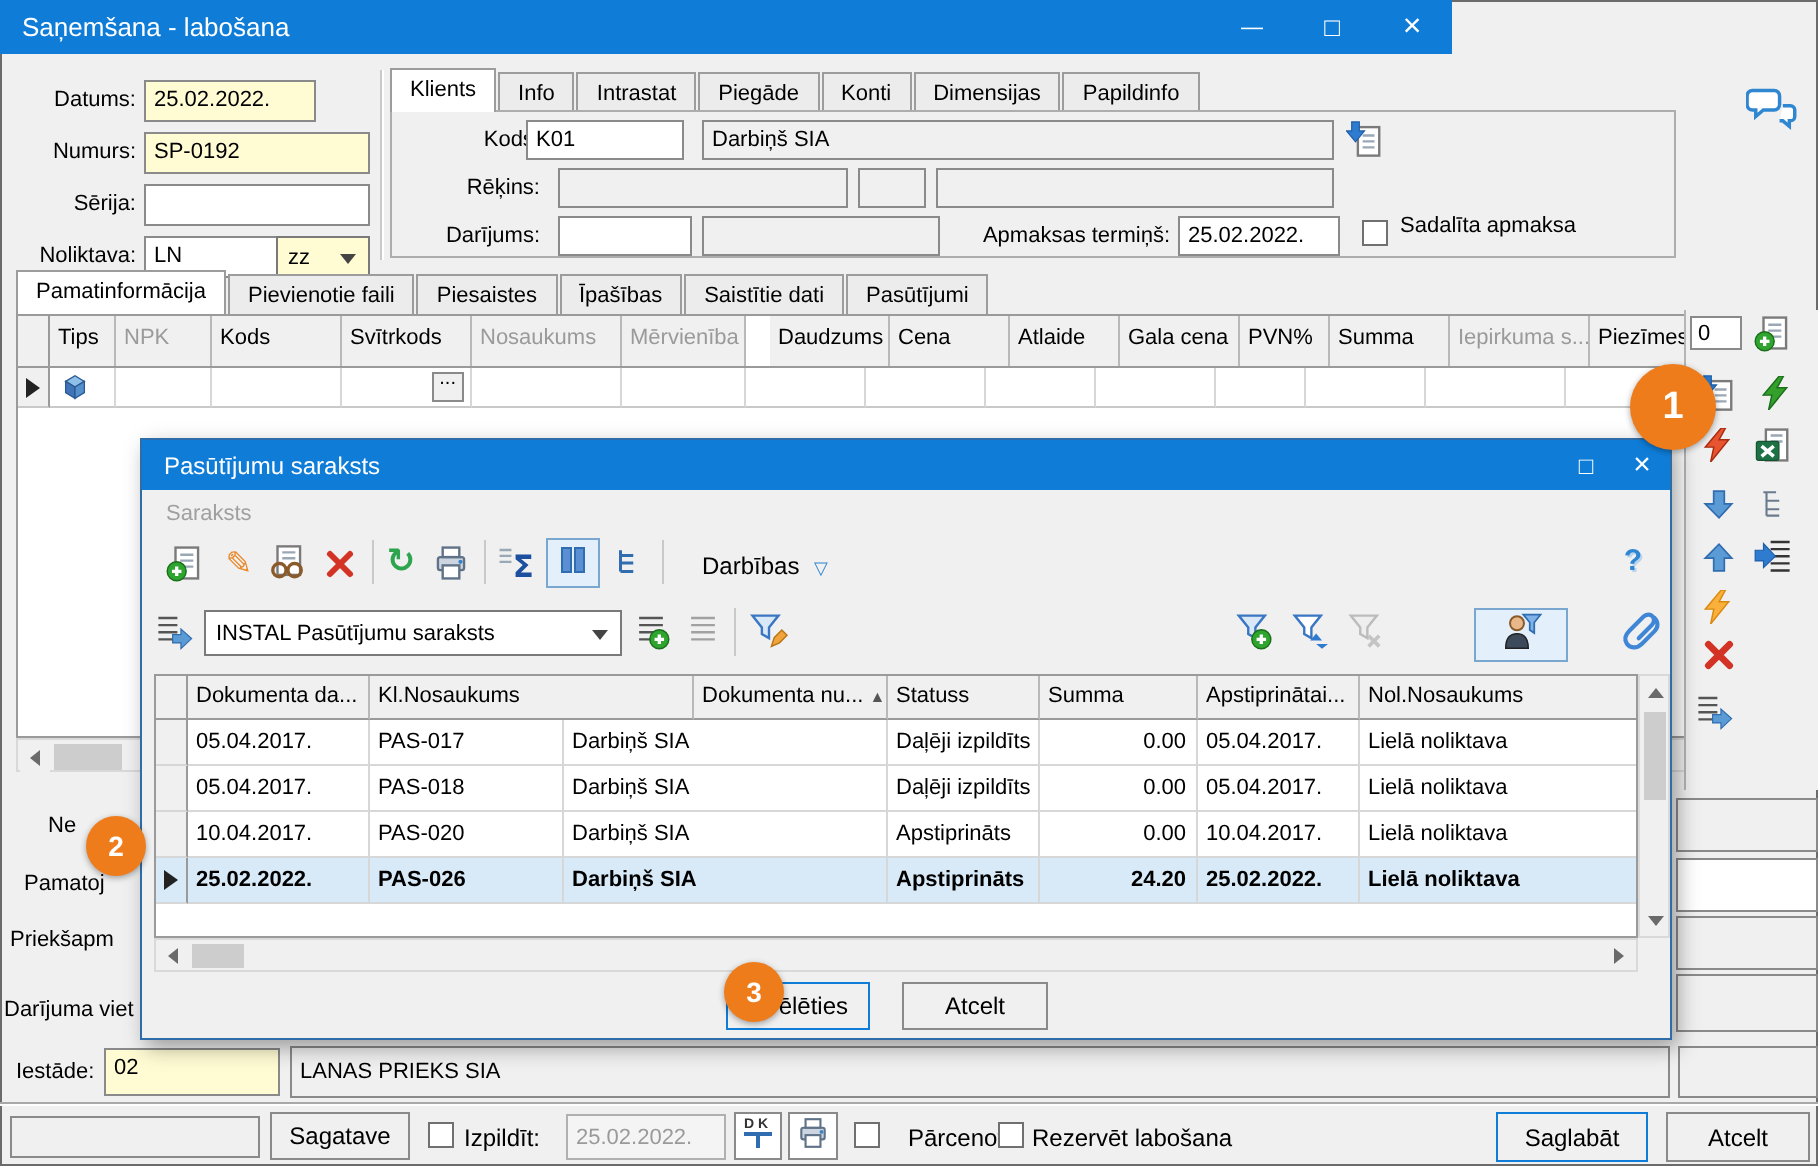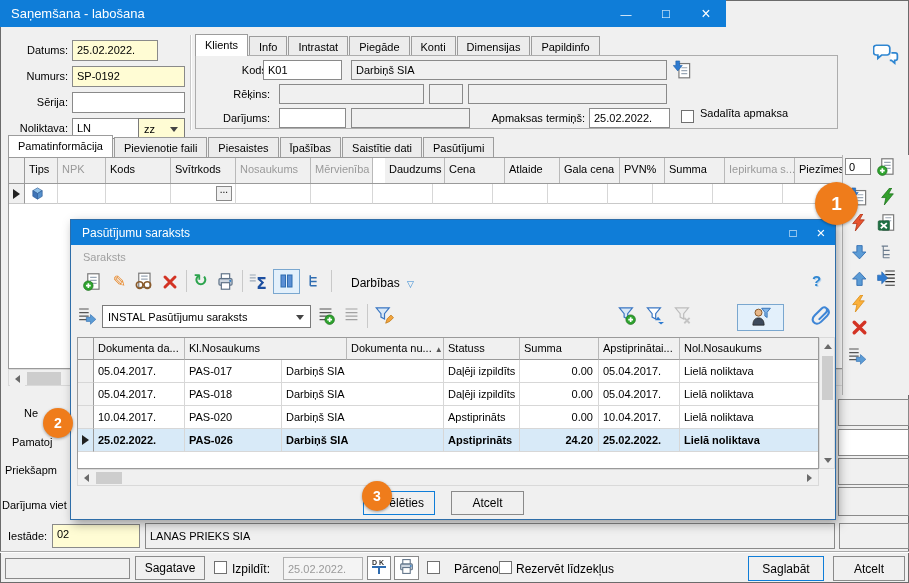--- a/index.html
+++ b/index.html
@@ -321,21 +321,21 @@
     <span><svg width="17" height="17" viewBox="0 0 16 16">
           <rect x="2.5" y="5.5" width="11" height="5.5" rx="1" fill="#cdd6e0" stroke="#5f7287"></rect>
           <rect x="4.5" y="1.5" width="7" height="4" fill="#fff" stroke="#5f7287"></rect>
           <rect x="4.5" y="9" width="7" height="5.5" fill="#fff" stroke="#5f7287"></rect>
           <circle cx="12" cy="7.5" r=".9" fill="#3b82c4"></circle>
         </svg></span>
   </div>
   <div class="cb" style="left:427px;top:561px"></div>
   <div class="lbl" style="left:454px;top:563px;font-size:12px">Pārcenot</div>
   <div class="cb" style="left:499px;top:561px"></div>
-  <div class="lbl" style="left:516px;top:563px;font-size:12px">Rezervēt līdzekļus</div>
+  <div class="lbl" style="left:516px;top:563px;font-size:12px">Rezervēt labošana</div>
   <div class="btn primary" style="left:748px;top:556px;width:76px;height:25px">
       <span>Saglabāt</span>
     </div>
   <div class="btn" style="left:833px;top:556px;width:72px;height:25px">
       <span>Atcelt</span>
     </div>
 
   <div id="modal">
     <div class="tbar" style="left:0;top:0;width:100%;height:25px">
       <div style="margin-left:11px;font-size:12px">Pasūtījumu saraksts</div>

